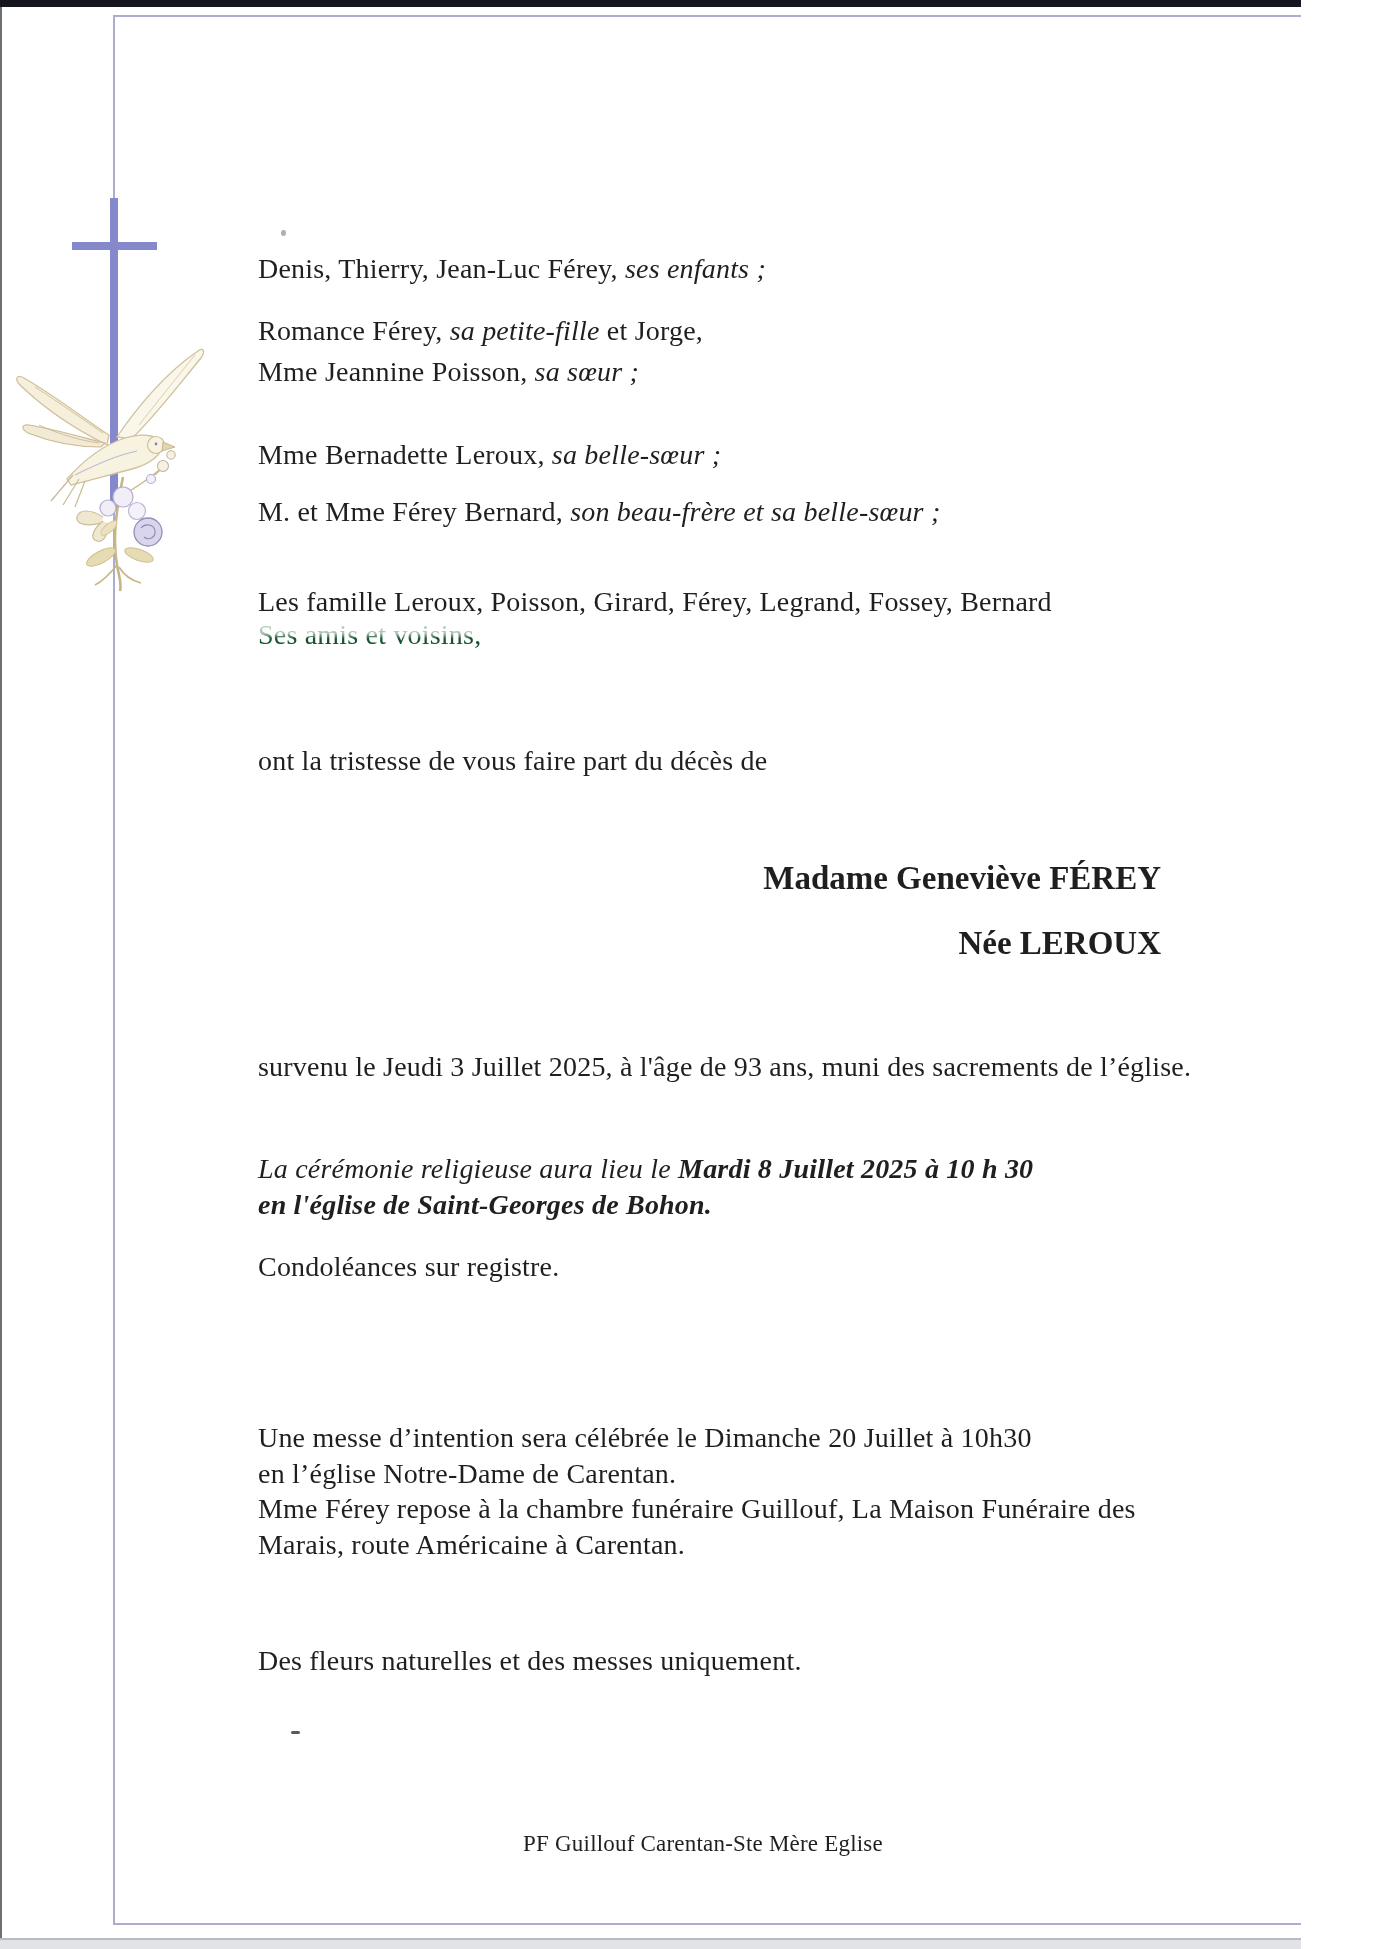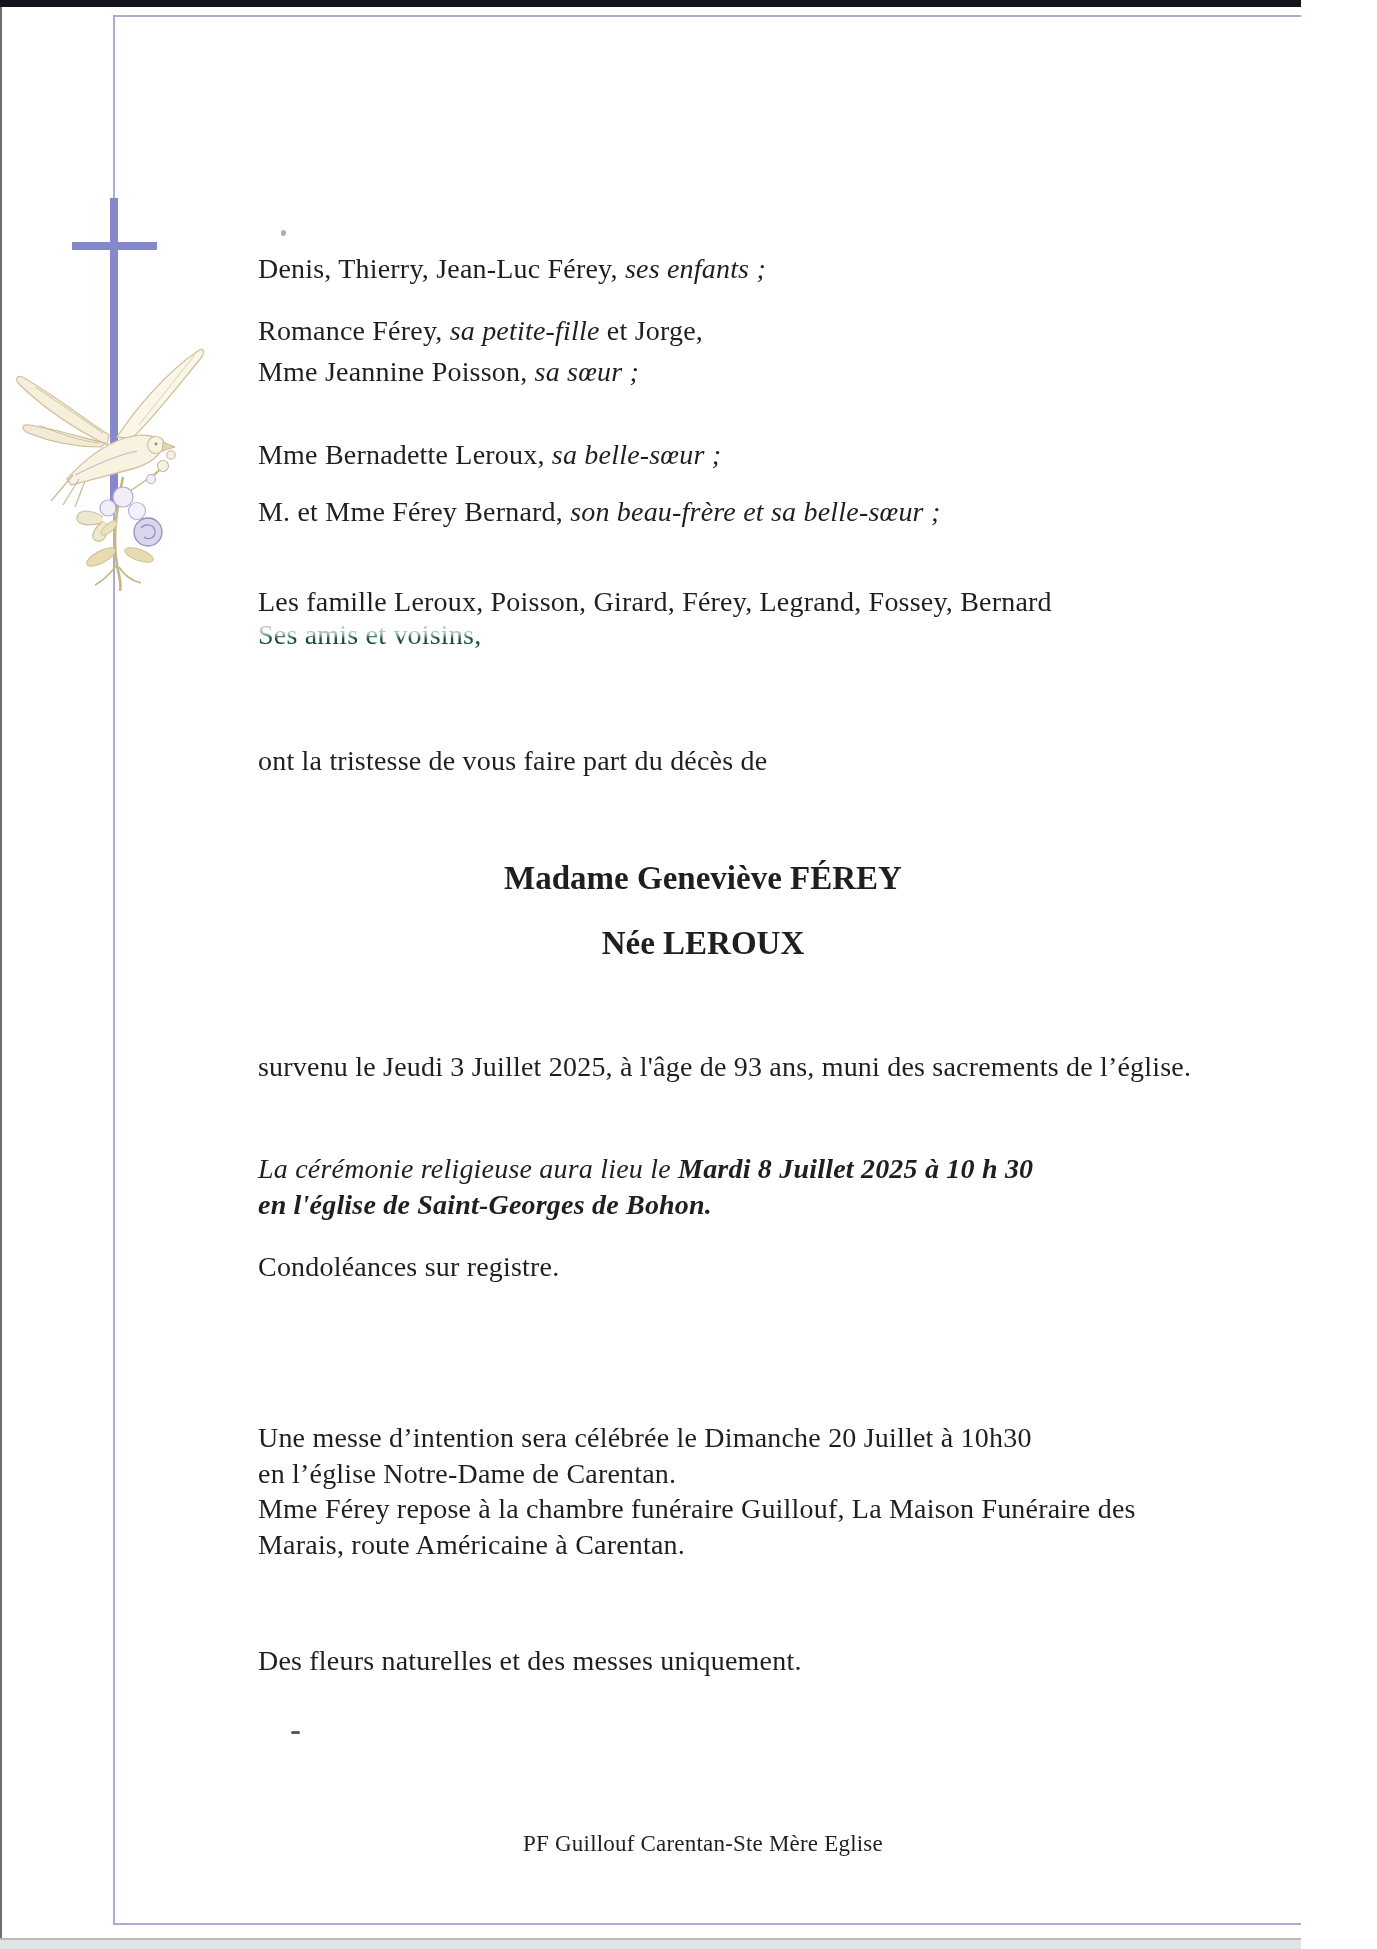--- a/index.html
+++ b/index.html
@@ -20,21 +20,21 @@
   .dove-art { position:absolute; left:5px; top:325px; width:210px; height:270px; }
   
   .tline { position:absolute; left:258px; font-size:28px; line-height:32px; white-space:nowrap; letter-spacing:.2px; }
   .tline em { font-style:italic; }
   .t-l1 { top:253px; } .t-l2 { top:315px; } .t-l3 { top:356px; } .t-l4 { top:439px; }
   .t-l5 { top:496px; } .t-l6 { top:542px;margin-top:44px; } .t-l7 { top:619px; }
   .faded { color:#14532d;
     -webkit-mask-image:linear-gradient(to bottom, rgba(0,0,0,.25) 0%, rgba(0,0,0,.35) 45%, rgba(0,0,0,1) 62%);
     mask-image:linear-gradient(to bottom, rgba(0,0,0,.25) 0%, rgba(0,0,0,.35) 45%, rgba(0,0,0,1) 62%); }
   .t-announce { top:745px; }
-  .title { position:absolute; left:258px; width:890px; text-align:center;
+  .title { position:absolute; left:271px; width:890px; text-align:right;
            font-weight:bold; font-size:33px; line-height:36px; }
   .t-title1 { top:860px; } .t-title2 { top:925px; }
   .t-details { top:1051px; }
   .para { position:absolute; left:258px; font-size:28px; line-height:36px; letter-spacing:.2px; }
   .p-ceremony { top:1151px;font-style:italic; } .p-ceremony b { font-weight:bold; }
   .t-condolences { top:1251px; }
   .p-mass { top:1420px; }
   .p-repose { top:1491px; }
   .t-flowers { top:1645px; }
   .mark-dash { position:absolute; left:291px; top:1731px; width:9px; height:3px; background:#5a5a5a; border-radius:2px; }

